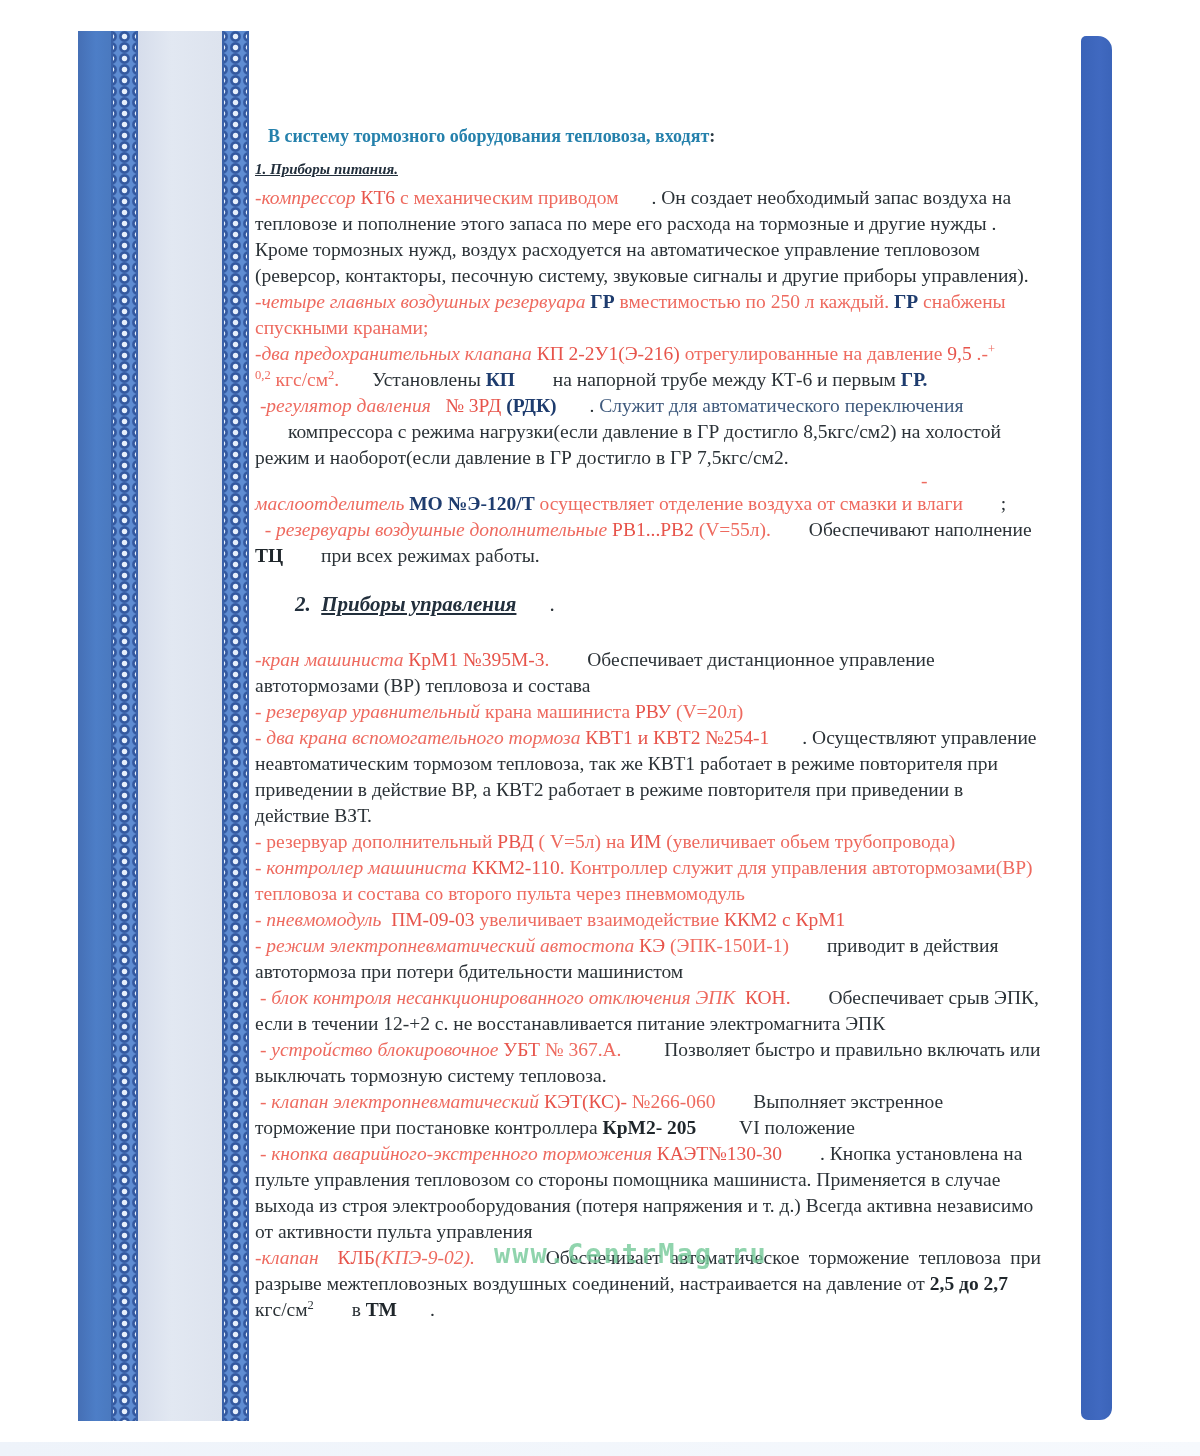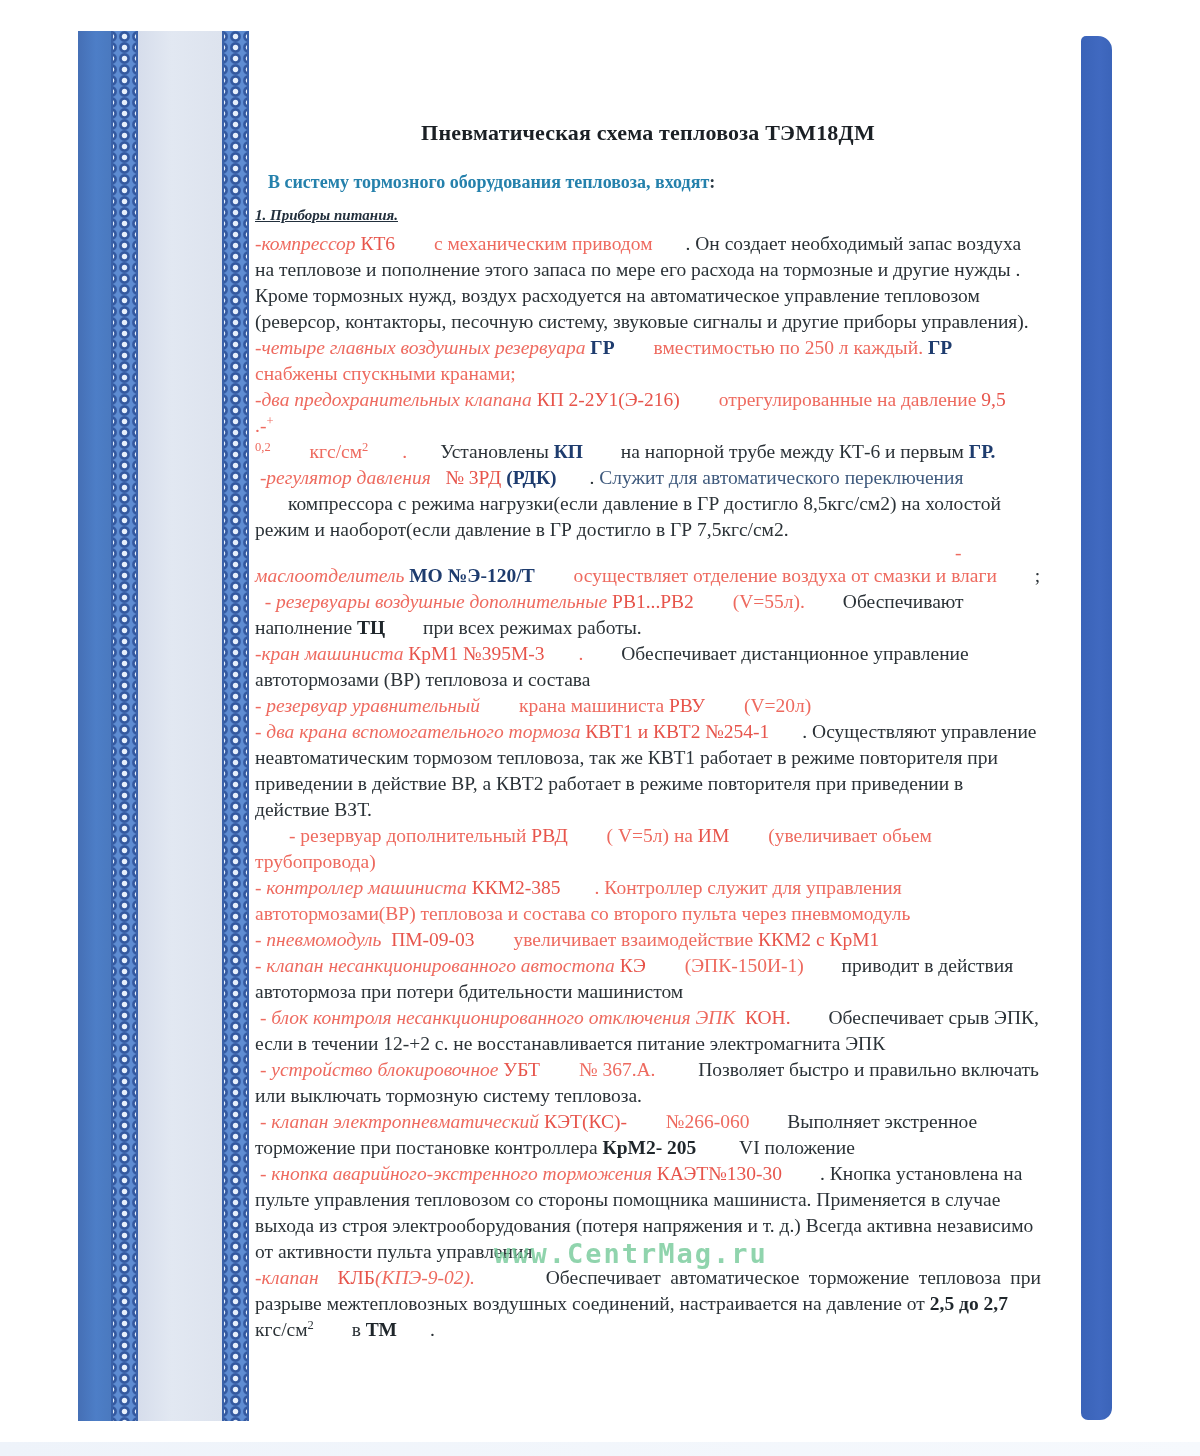--- a/index.html
+++ b/index.html
@@ -31,21 +31,21 @@
   .main-heading{font-size:18px;font-weight:bold;margin:0 0 4px 13px;line-height:32px;}
   .main-heading .hd{color:#2581ac;}
   .main-heading .colon{color:#2b3a45;}
   .para{margin:0;font-size:19.5px;line-height:26px;}
   .sec1{font-size:15px;line-height:26px;margin:0 0 3px 0;}
   .sec2{margin:22px 0 30px 40px;font-size:21px;}
   .dashline{padding-left:666px;line-height:20px;}
   .just{text-align:justify;}
   
   .s-ri{color:#ee6a5f;font-style:italic;}
-  .s-r{color:#ee6a5f;margin-left:34px;}
+  .s-r{color:#ee6a5f;}
   .s-rb{color:#e7544b;font-weight:normal;}
   .s-nb{color:#1e3c6e;font-weight:bold;font-family:Liberation Serif, serif;}
   .s-k{color:#2b3237;margin-left:33px;}
   .s-kb{color:#1f262b;font-weight:bold;}
   .s-db{color:#3f5a7d;}
   .s-bi{color:#222f3c;font-weight:bold;font-style:italic;}
   .s-biu{color:#222f3c;font-weight:bold;font-style:italic;text-decoration:underline;}
   .s-rsup{color:#ee6a5f;vertical-align:super;font-size:12.5px;line-height:0;}
   .s-ksup{color:#2b3237;vertical-align:super;font-size:12.5px;line-height:0;}
   
@@ -63,40 +63,40 @@
   <div class="binder-solid"></div>
   <div class="binder-chain"></div>
   <div class="binder-paper"></div>
   <div class="binder-chain"></div>
 </div>
 
 <div class="edge-right"></div>
 <div class="bottom-tint"></div>
 
 <div class="content">
-  <div class="doc-title">Пневматическая схема тепловоза ТЭМ18ДМ</div>
   <div class="main-heading">
     <span class="hd">В систему тормозного оборудования тепловоза, входят</span><span class="colon">:</span>
   </div>
   <div id="paras">
       <p class="para sec1"><span class="s-biu">1. Приборы  питания.</span></p>
       <p class="para "><span class="s-ri">-компрессор </span><span class="s-rb">КТ6</span><span class="s-r"> с механическим приводом</span><span class="s-k">. Он создает необходимый запас воздуха на тепловозе и пополнение этого запаса по мере его расхода на тормозные и другие нужды . Кроме тормозных нужд, воздух расходуется на автоматическое управление тепловозом (реверсор, контакторы, песочную систему, звуковые сигналы и другие приборы управления).</span></p>
       <p class="para "><span class="s-ri">-четыре главных воздушных резервуара </span><span class="s-nb">ГР</span><span class="s-r"> вместимостью по 250 л каждый.  </span><span class="s-nb">ГР</span><span class="s-r"> снабжены спускными кранами;</span></p>
       <p class="para "><span class="s-ri">-два предохранительных клапана  </span><span class="s-rb">КП 2-2У1(Э-216)</span><span class="s-r"> отрегулированные на давление </span><span class="s-rb">9,5</span><span class="s-r"> .-</span><span class="s-rsup">+</span><br><span class="s-rsup">0,2</span><span class="s-r"> кгс/см</span><span class="s-rsup">2</span><span class="s-r">.</span><span class="s-k">Установлены </span><span class="s-nb">КП</span><span class="s-k"> на напорной трубе между КТ-6 и первым </span><span class="s-nb">ГР.</span></p>
       <p class="para "><span class="s-ri">&nbsp;-регулятор давления&nbsp;&nbsp; </span><span class="s-rb">№ 3РД </span><span class="s-nb">(РДК)</span><span class="s-k">. </span><span class="s-db">Служит для автоматического переключения </span><span class="s-k">компрессора с режима нагрузки(если давление в ГР достигло 8,5кгс/см2) на холостой режим и наоборот(если давление в ГР достигло  в ГР 7,5кгс/см2.</span></p>
       <p class="para dashline"><span class="s-r">-</span></p>
       <p class="para "><span class="s-ri">маслоотделитель </span><span class="s-nb">МО №Э-120/Т </span><span class="s-r">осуществляет отделение воздуха от смазки и влаги </span><span class="s-k">;</span></p>
       <p class="para "><span class="s-ri">&nbsp;&nbsp;- резервуары воздушные дополнительные </span><span class="s-rb">РВ1...РВ2</span><span class="s-r"> (V=55л). </span><span class="s-k">Обеспечивают  наполнение </span><span class="s-kb">ТЦ</span><span class="s-k"> при всех режимах работы.</span></p>
+      <p class="para sec2"><span class="s-bi">2.&nbsp; </span><span class="s-biu">Приборы управления</span><span class="s-k">.</span></p>
       <p class="para "><span class="s-ri">-кран машиниста </span><span class="s-rb">КрМ1 №395М-3</span><span class="s-r">. </span><span class="s-k">Обеспечивает дистанционное управление автотормозами (ВР) тепловоза и состава</span></p>
       <p class="para "><span class="s-ri">- резервуар уравнительный </span><span class="s-r">крана машиниста </span><span class="s-rb">РВУ</span><span class="s-r"> (V=20л)</span></p>
       <p class="para "><span class="s-ri">- два крана вспомогательного тормоза </span><span class="s-rb">КВТ1 и КВТ2 №254-1</span><span class="s-k">.  Осуществляют управление неавтоматическим тормозом тепловоза, так же КВТ1 работает в режиме повторителя при приведении в действие ВР, а КВТ2  работает в режиме повторителя при приведении в действие ВЗТ.</span></p>
       <p class="para "><span class="s-r">- резервуар дополнительный </span><span class="s-rb">РВД</span><span class="s-r"> ( V=5л) на </span><span class="s-rb">ИМ</span><span class="s-r"> (увеличивает  обьем  трубопровода)</span></p>
-      <p class="para "><span class="s-ri">- контроллер машиниста </span><span class="s-rb">ККМ2-385</span><span class="s-r">. Контроллер служит для управления автотормозами(ВР) тепловоза и состава со второго пульта  через пневмомодуль</span></p>
+      <p class="para "><span class="s-ri">- контроллер машиниста </span><span class="s-rb">ККМ2-110</span><span class="s-r">. Контроллер служит для управления автотормозами(ВР) тепловоза и состава со второго пульта  через пневмомодуль</span></p>
       <p class="para "><span class="s-ri">- пневмомодуль&nbsp; </span><span class="s-rb">ПМ-09-03</span><span class="s-r"> увеличивает взаимодействие </span><span class="s-rb">ККМ2 с КрМ1</span></p>
-      <p class="para "><span class="s-ri">- клапан несанкционированного автостопа </span><span class="s-rb">КЭ</span><span class="s-r"> (ЭПК-150И-1)</span><span class="s-k"> приводит в действия автотормоза при потери бдительности машинистом</span></p>
+      <p class="para "><span class="s-ri">- режим электропневматический автостопа </span><span class="s-rb">КЭ</span><span class="s-r"> (ЭПК-150И-1)</span><span class="s-k"> приводит в действия автотормоза при потери бдительности машинистом</span></p>
       <p class="para "><span class="s-ri">&nbsp;- блок контроля несанкционированного отключения ЭПК&nbsp; </span><span class="s-rb">КОН.</span><span class="s-k"> Обеспечивает срыв ЭПК, если в течении 12-+2 с. не восстанавливается питание электромагнита ЭПК</span></p>
       <p class="para "><span class="s-ri">&nbsp;- устройство блокировочное </span><span class="s-rb">УБТ</span><span class="s-r"> № 367.А.</span><span class="s-k">&nbsp; Позволяет быстро и правильно включать или выключать тормозную систему тепловоза.</span></p>
       <p class="para "><span class="s-ri">&nbsp;- клапан электропневматический </span><span class="s-rb">КЭТ(КС)- </span><span class="s-r">№266-060</span><span class="s-k"> Выполняет экстренное торможение при постановке контроллера </span><span class="s-kb">КрМ2- 205</span><span class="s-k">&nbsp; VI положение</span></p>
       <p class="para "><span class="s-ri">&nbsp;- кнопка аварийного-экстренного торможения </span><span class="s-rb">КАЭТ№130-30</span><span class="s-k"> . Кнопка установлена на пульте управления тепловозом со стороны  помощника машиниста. Применяется  в случае выхода из строя электрооборудования (потеря напряжения и т. д.) Всегда активна независимо от активности пульта управления</span></p>
       <p class="para just"><span class="s-ri">-клапан&nbsp; </span><span class="s-rb">КЛБ</span><span class="s-ri">(КПЭ-9-02).</span><span class="s-k">&nbsp;&nbsp;&nbsp; Обеспечивает автоматическое торможение тепловоза при разрыве межтепловозных воздушных соединений, настраивается на давление от </span><span class="s-kb">2,5 до 2,7</span><span class="s-k"> кгс/см</span><span class="s-ksup">2</span><span class="s-k"> в </span><span class="s-kb">ТМ</span><span class="s-k">.</span></p>
     </div>
 </div>
 
 <div class="watermark">www.CentrMag.ru</div>
 

